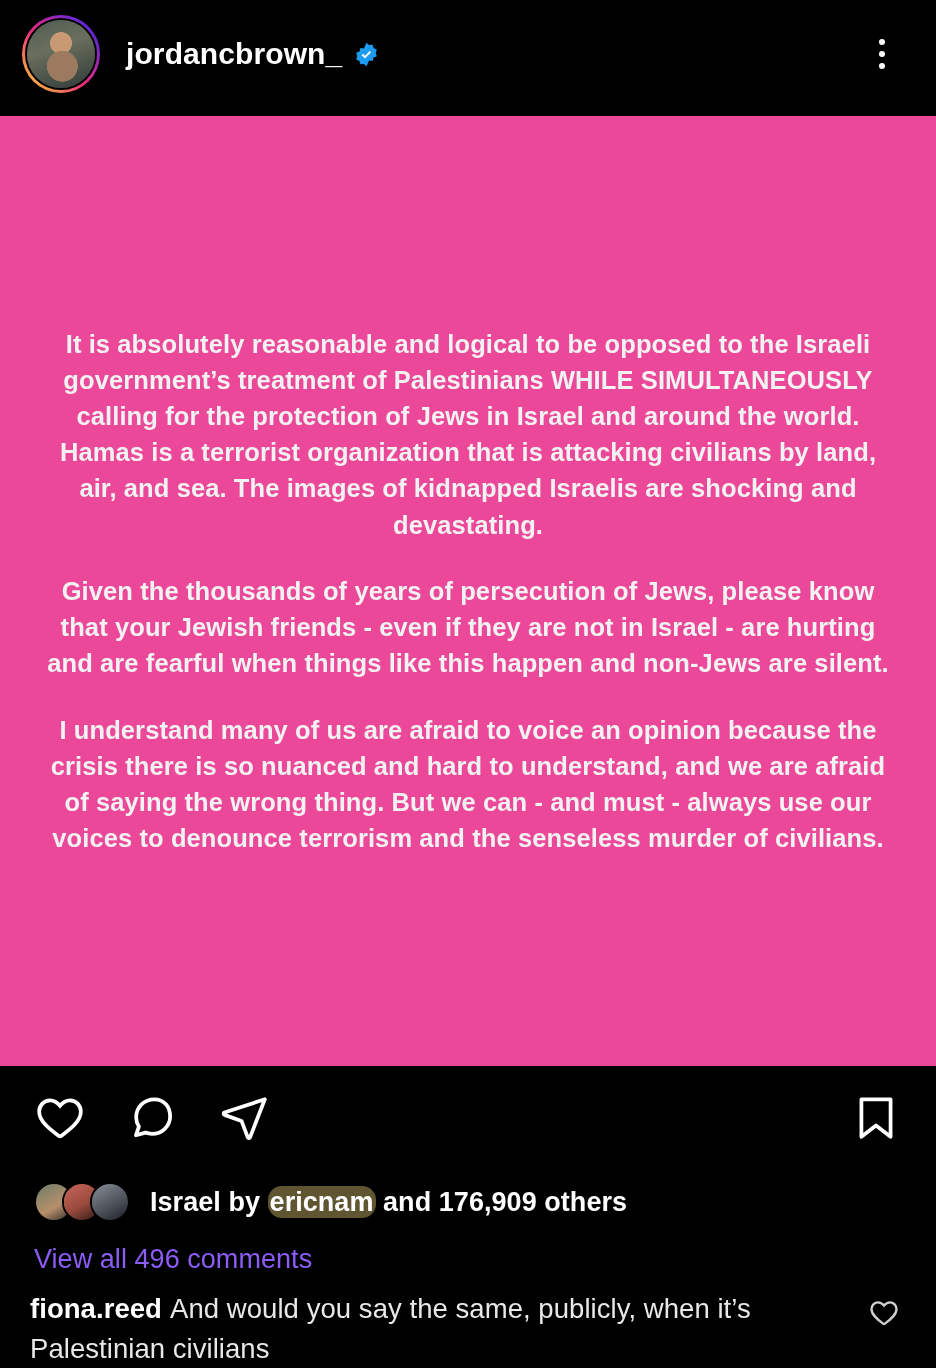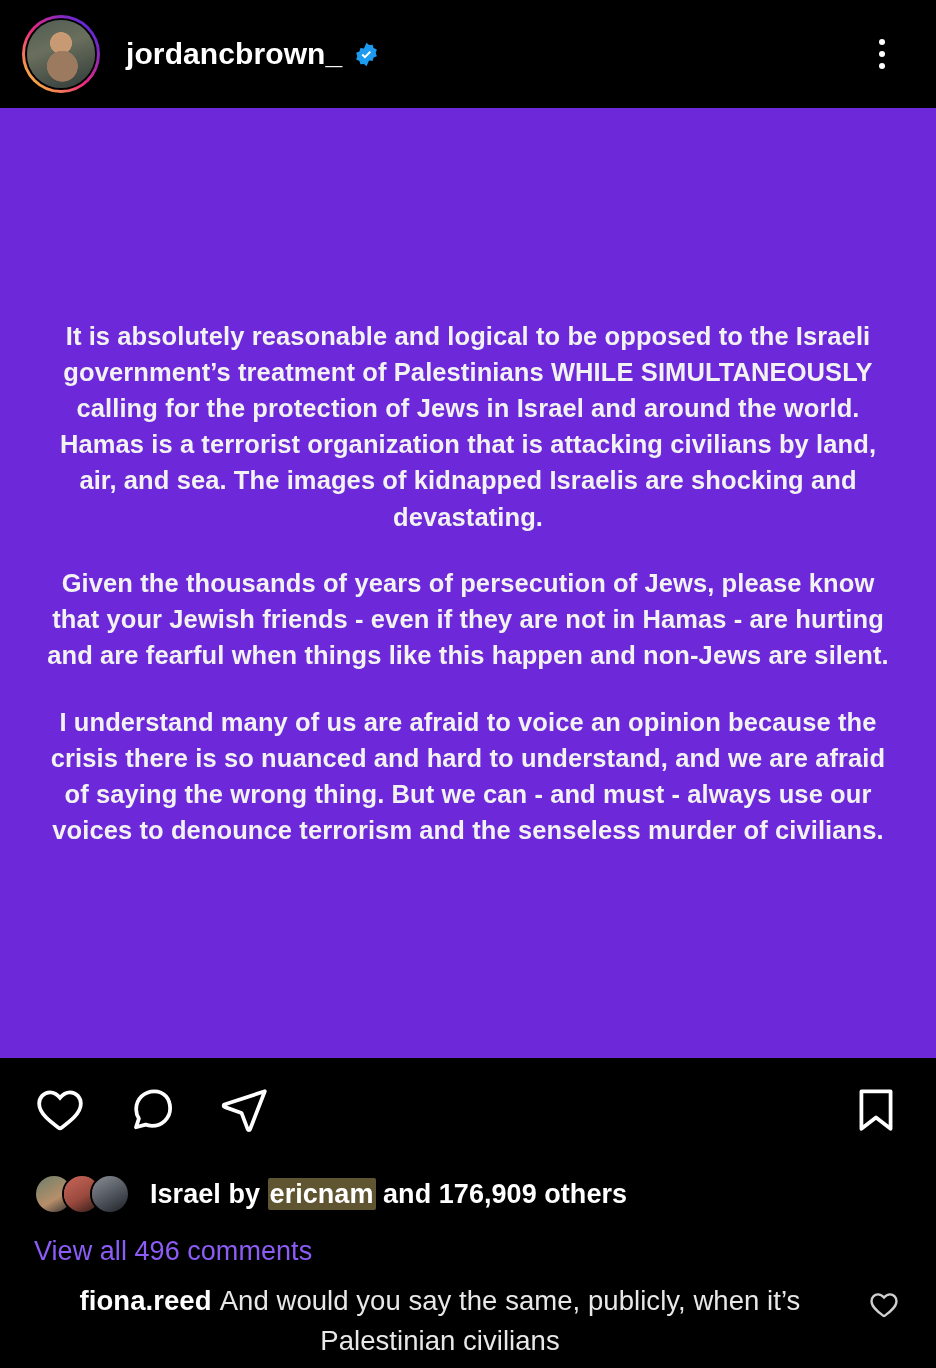--- a/index.html
+++ b/index.html
@@ -95,27 +95,28 @@
     width: 6px;
     height: 6px;
     border-radius: 50%;
     background: #fff;
   }
 
   
   .media {
     flex: 0 0 auto;
     height: 950px;
-    background: #6d28d9;
+    background: #ec4899;
     display: flex;
     align-items: center;
     justify-content: center;
     padding: 0 44px;
     box-sizing: border-box;
     overflow: hidden;
+    margin-top: 8px;
   }
   .statement {
     width: 100%;
     text-align: center;
     font-size: 25.5px;
     font-weight: 700;
     line-height: 1.42;
     letter-spacing: 0.1px;
     color: #f2f2f2;
   }
@@ -183,21 +184,21 @@
     font-size: 27px;
     font-weight: 600;
     color: #fff;
     letter-spacing: 0.05px;
     white-space: nowrap;
   }
   .likes-text .hl {
     background: #5f5531;
     color: #fff;
     padding: 1px 2px;
-    border-radius: 2px;
+    border-radius: 14px;
   }
 
   .view-comments {
     padding: 10px 34px 0 34px;
     font-size: 27px;
     color: #8b5cf6;
     letter-spacing: 0.05px;
     flex: 0 0 auto;
   }
 
@@ -207,21 +208,20 @@
     padding: 14px 34px 0 30px;
     box-sizing: border-box;
     flex: 0 0 auto;
   }
   .comment-text {
     font-size: 27.5px;
     line-height: 1.45;
     color: #e8e8e8;
     flex: 1 1 auto;
     letter-spacing: 0.05px;
-    text-align: center;
   }
   .comment-text .cuser {
     font-weight: 700;
     color: #fff;
     margin-right: 2px;
   }
   .comment-like {
     width: 36px;
     height: 36px;
     flex: 0 0 auto;
@@ -255,21 +255,21 @@
     <div class="menu-dots">
       <span></span>
         <span></span>
         <span></span>
     </div>
   </div>
 
   <div class="media">
     <div class="statement">
       <p>It is absolutely reasonable and logical to be opposed to the Israeli government’s treatment of Palestinians WHILE SIMULTANEOUSLY calling for the protection of Jews in Israel and around the world. Hamas is a terrorist organization that is attacking civilians by land, air, and sea. The images of kidnapped Israelis are shocking and devastating.</p>
-      <p>Given the thousands of years of persecution of Jews, please know that your Jewish friends - even if they are not in Hamas - are hurting and are fearful when things like this happen and non-Jews are silent.</p>
+      <p>Given the thousands of years of persecution of Jews, please know that your Jewish friends - even if they are not in Israel - are hurting and are fearful when things like this happen and non-Jews are silent.</p>
       <p>I understand many of us are afraid to voice an opinion because the crisis there is so nuanced and hard to understand, and we are afraid of saying the wrong thing. But we can - and must - always use our voices to denounce terrorism and the senseless murder of civilians.</p>
     </div>
   </div>
 
   <div class="actions">
     <div class="action-icon">
       <svg viewBox="0 0 24 24" width="50" height="50" aria-hidden="true">
         <path d="M16.8 3.5c-1.9 0-3.5 1-4.8 2.6C10.7 4.5 9.1 3.5 7.2 3.5 4.3 3.5 2 5.9 2 9c0 4.6 5.4 8.6 9.3 11.5.4.3 1 .3 1.4 0C16.6 17.6 22 13.6 22 9c0-3.1-2.3-5.5-5.2-5.5z" fill="none" stroke="#ffffff" stroke-width="1.8"></path>
       </svg>
     </div>

